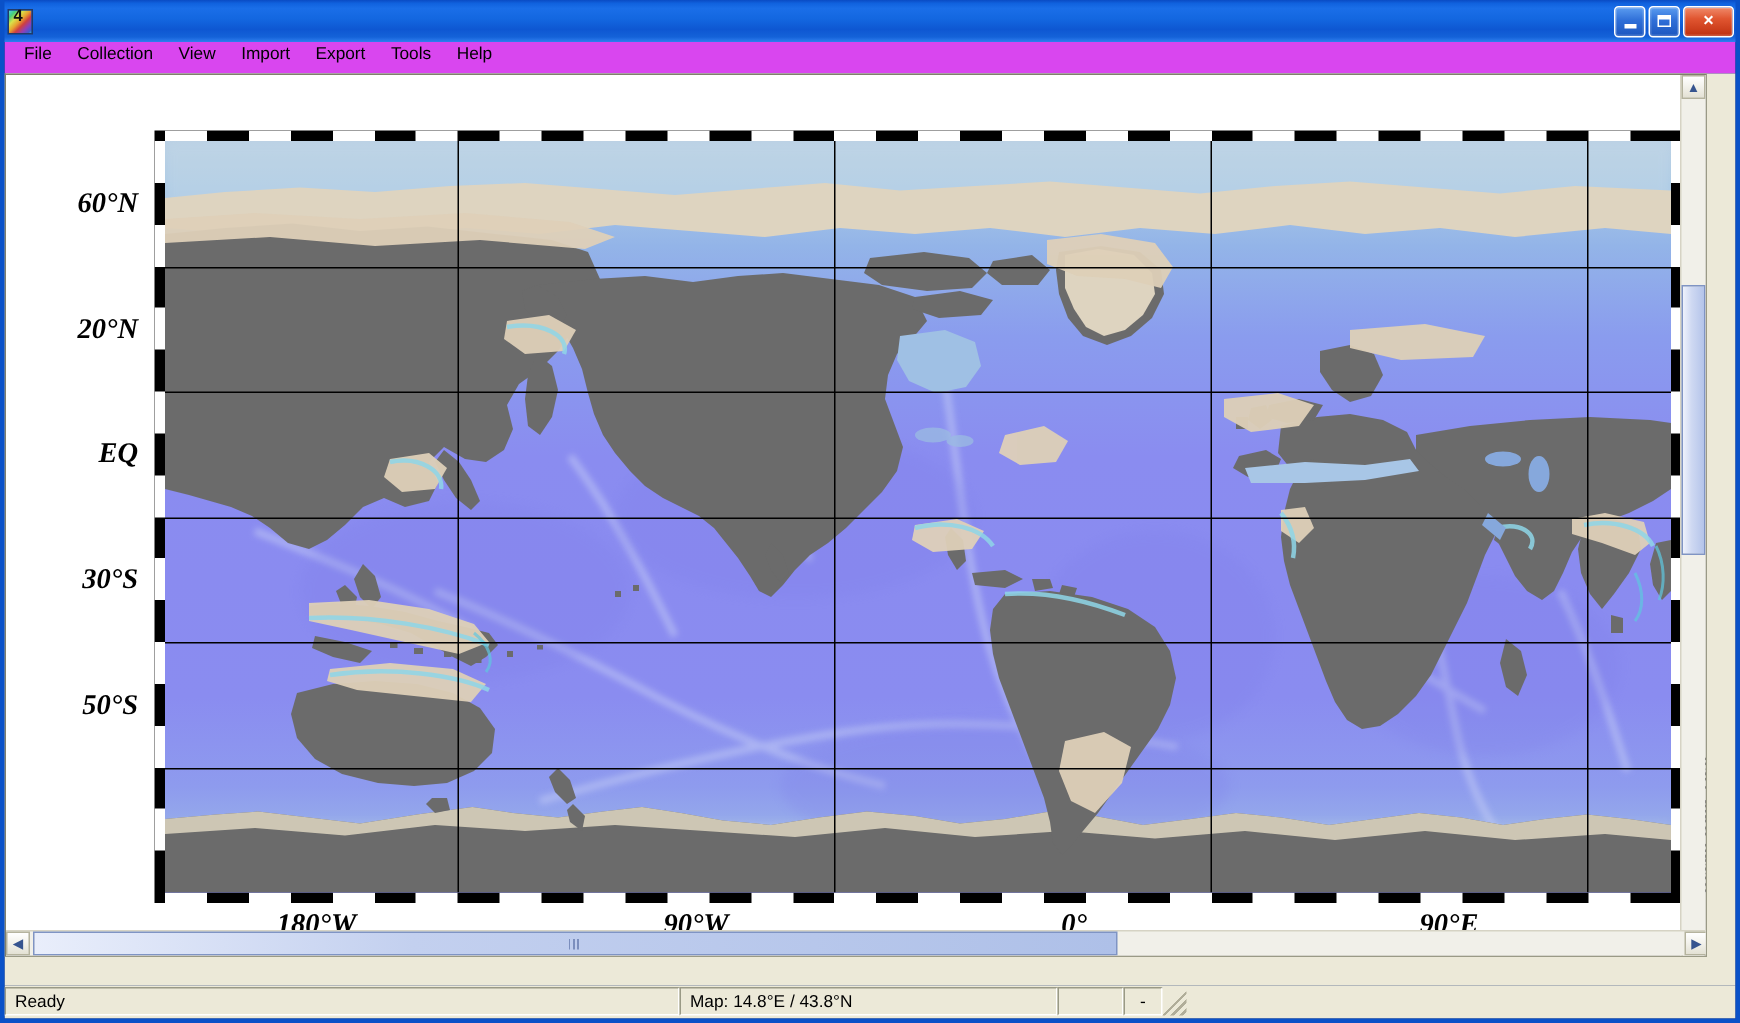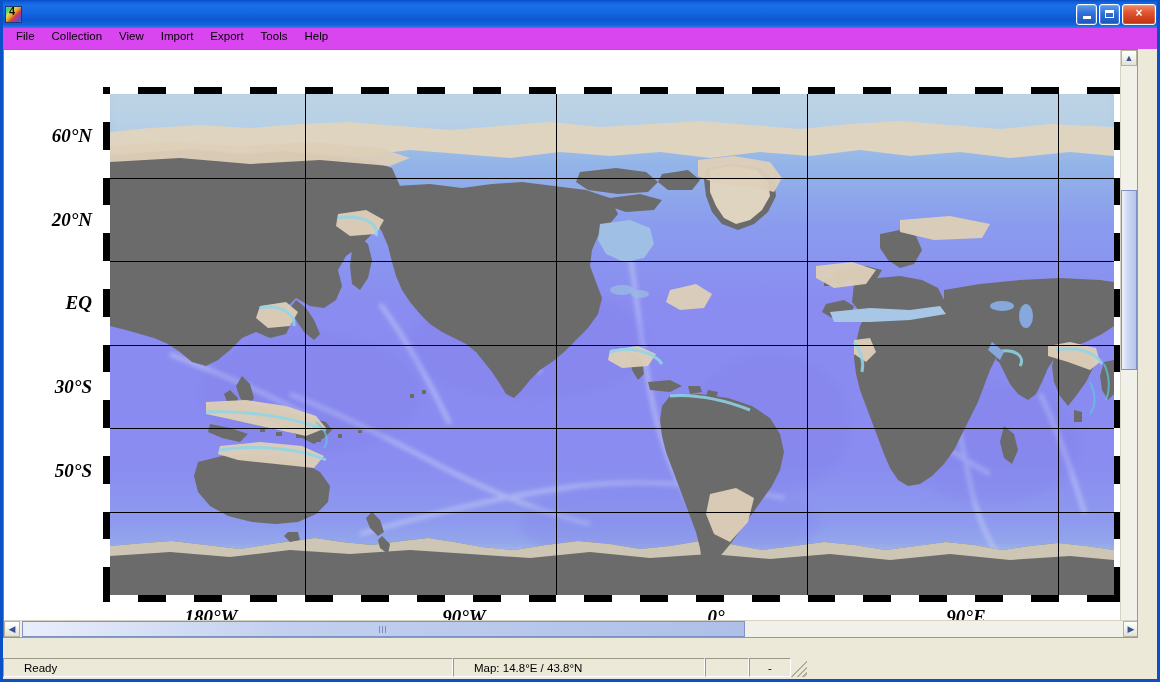--- a/index.html
+++ b/index.html
@@ -297,21 +297,21 @@
     padding: 1px 0 2px 0;
   }
   .sb-pane {
     border: 1px solid;
     border-color: #9a9a86 #ffffff #ffffff #9a9a86;
     background: #ece9d8;
     font-size: 11.5px;
     color: #000000;
     display: flex;
     align-items: center;
-    padding: 0 20px;
+    padding: 0 6px;
     box-sizing: border-box;
     white-space: nowrap;
     overflow: hidden;
     font-family: "Liberation Sans", sans-serif;
   }
   .sb-grip {
     width: 16px;
     flex: none;
     align-self: flex-end;
     height: 16px;

